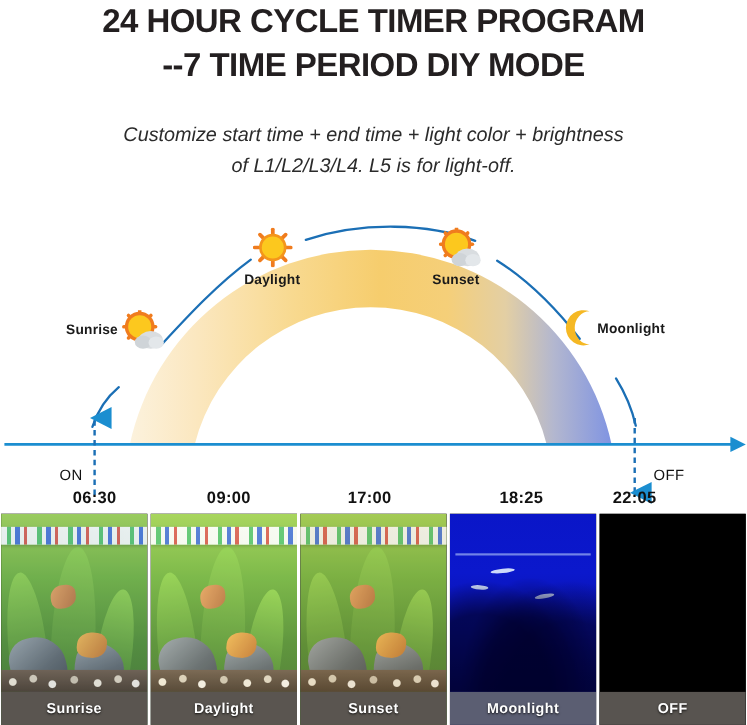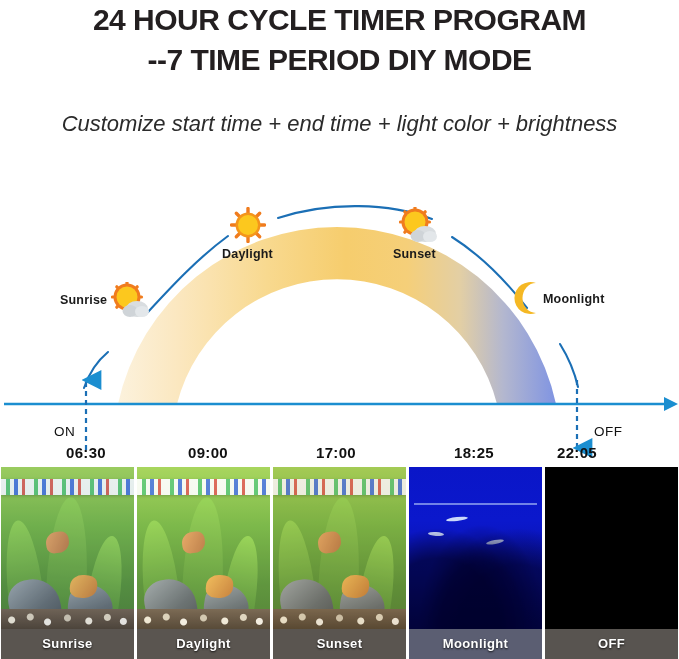--- a/index.html
+++ b/index.html
@@ -35,21 +35,21 @@
   .title.l1 { top: 5px; }
   .title.l2 { top: 45px; }
 
   .subtitle {
     position: absolute;
     left: 0;
     width: 679px;
     text-align: center;
     color: #2b2b2b;
     font-style: italic;
-    font-size: 22px;
+    font-size: 18px;
     line-height: 1.0;
     white-space: nowrap;
   }
   .subtitle.s1 { top: 113px; }
   .subtitle.s2 { top: 141px; }
 
   
   #diagram {
     position: absolute;
     left: 0;
@@ -232,20 +232,21 @@
 </style>
 </head>
 <body>
 
 <div id="page">
 
   <div class="title l1">24 HOUR CYCLE TIMER PROGRAM</div>
   <div class="title l2">--7 TIME PERIOD DIY MODE</div>
 
   <div class="subtitle s1">Customize start time + end time + light color + brightness</div>
+  <div class="subtitle s2">of L1/L2/L3/L4. L5 is for light-off.</div>
 
   <div id="diagram">
     <svg width="679" height="285" viewBox="0 0 679 285">
       <defs>
         <linearGradient id="bandGrad" x1="0" y1="0" x2="1" y2="0">
           <stop offset="0.00" stop-color="#fcf2dd"></stop>
           <stop offset="0.14" stop-color="#fbe7bf"></stop>
           <stop offset="0.34" stop-color="#f8d98f"></stop>
           <stop offset="0.52" stop-color="#f6cd6d"></stop>
           <stop offset="0.66" stop-color="#f5cf79"></stop>

